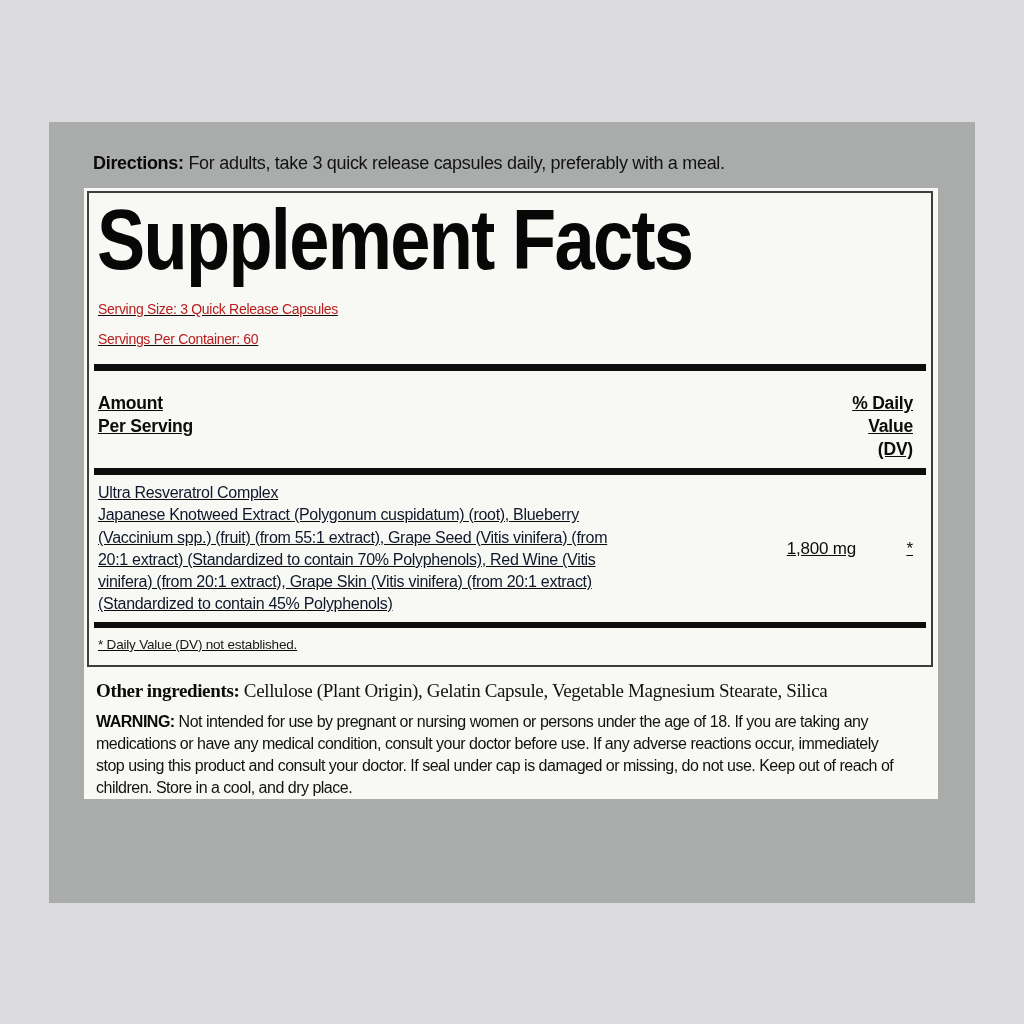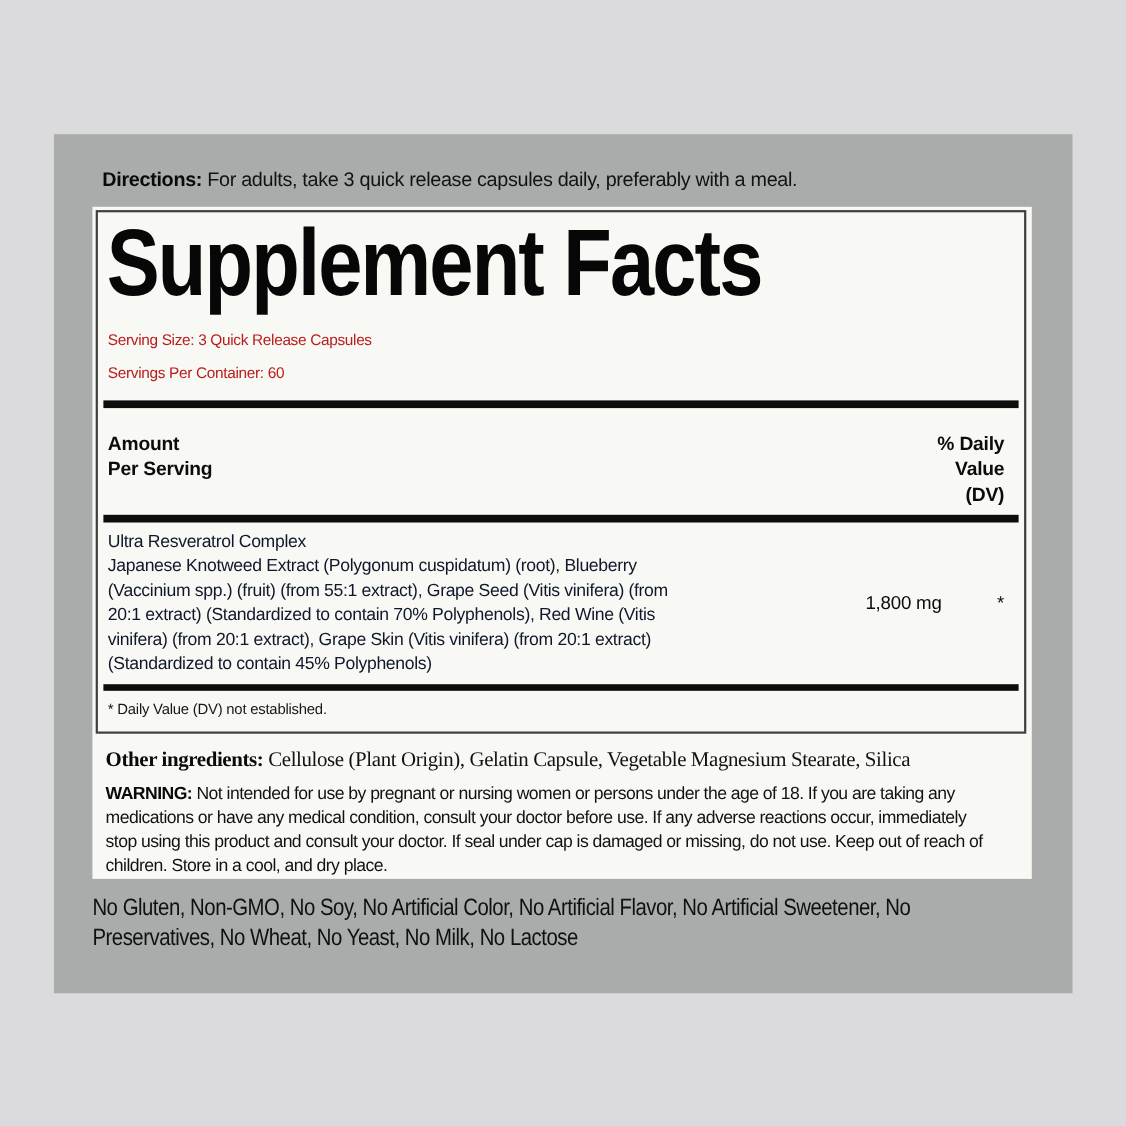--- a/index.html
+++ b/index.html
@@ -39,20 +39,21 @@
     left: 35px;
     top: 66px;
     width: 854px;
     height: 611px;
     background: #f8f8f4;
   }
   .facts-box {
     margin: 3px 5px 0 3px;
     border: 2px solid #3e3e3e;
     padding: 0 9px;
+    text-decoration: underline;
   }
   .title-wrap {
     margin: 4px 0 0 -1px;
     height: 84px;
     overflow: visible;
   }
   .facts-title {
     display: inline-block;
     font-size: 86px;
     line-height: 84px;
@@ -208,18 +209,14 @@
 
     <p class="other-line"><span class="b">Other ingredients:</span><span> Cellulose (Plant Origin), Gelatin Capsule, Vegetable Magnesium Stearate, Silica</span></p>
 
     <p class="warning"><span class="b">WARNING:</span><span> Not intended for use by pregnant or nursing women or persons under the age of 18. If you are taking any
 medications or have any medical condition, consult your doctor before use. If any adverse reactions occur, immediately
 stop using this product and consult your doctor. If seal under cap is damaged or missing, do not use. Keep out of reach of
 children. Store in a cool, and dry place.</span></p>
 
   </div>
 
-  <div class="claims">
-    <div class="claims-text">No Gluten, Non-GMO, No Soy, No Artificial Color, No Artificial Flavor, No Artificial Sweetener, No
-Preservatives, No Wheat, No Yeast, No Milk, No Lactose</div>
-  </div>
 
 </div>
 
 </body></html>

